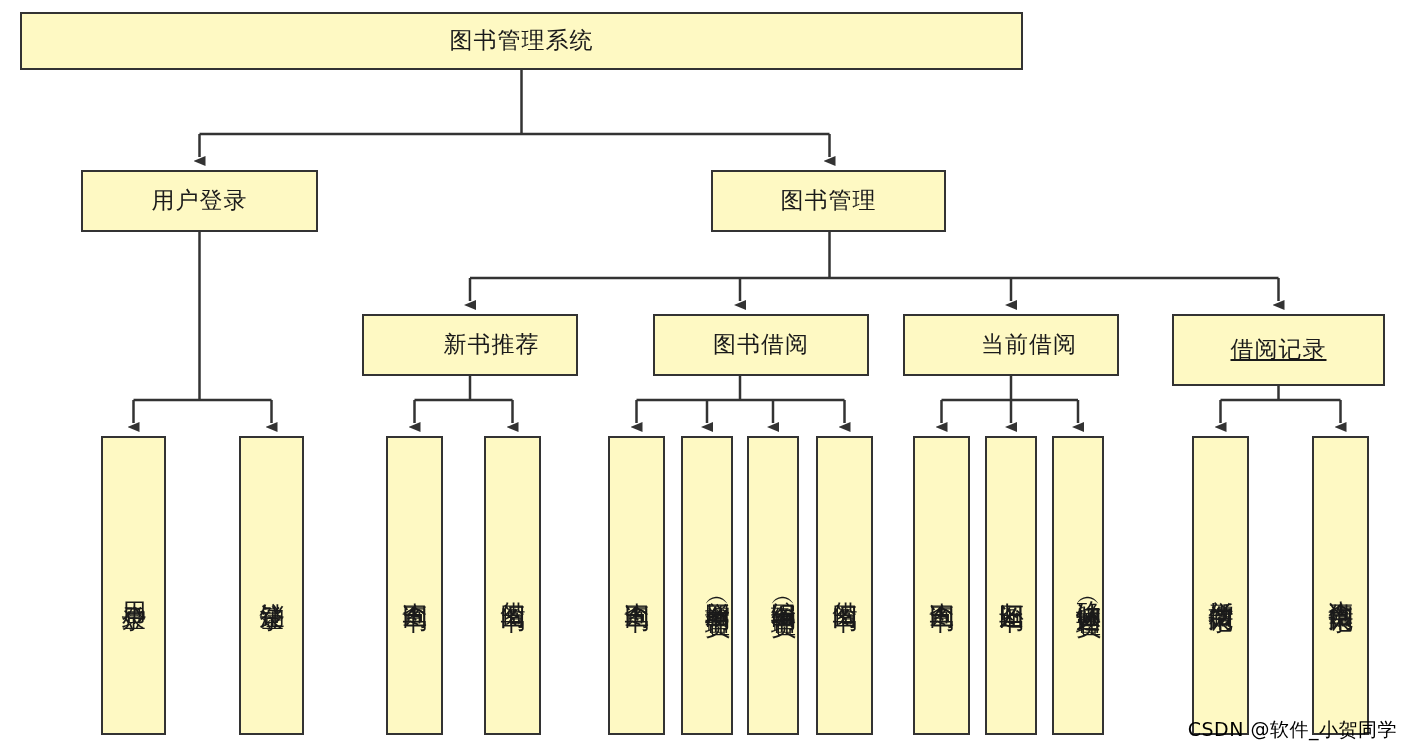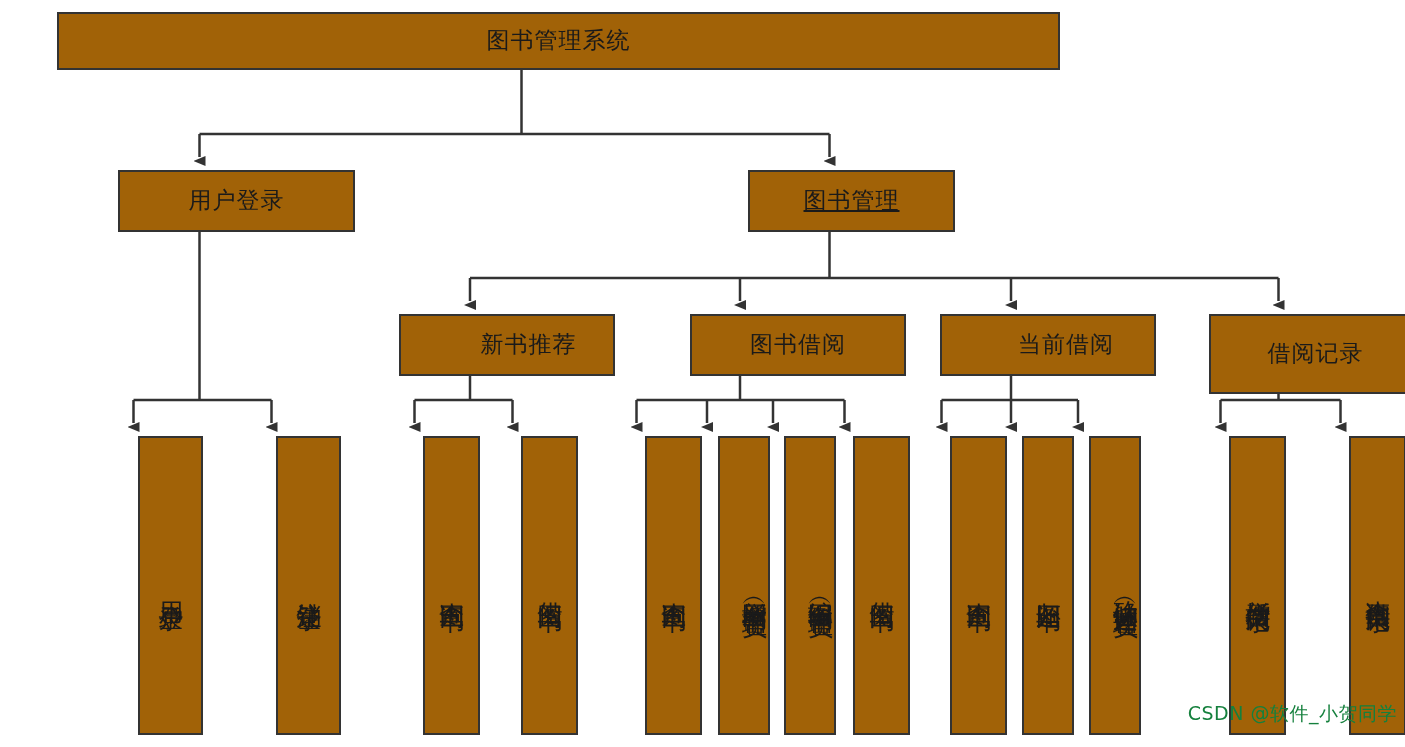--- a/index.html
+++ b/index.html
@@ -21,26 +21,25 @@
     position: absolute;
     left: 0;
     top: 0;
     width: 1405px;
     height: 747px;
   }
   .node {
     position: absolute;
     box-sizing: border-box;
     border: 2.5px solid #333333;
-    background: #a16207;
+    background: #fef9c3;
     display: flex;
     align-items: center;
     justify-content: center;
     color: #1a1a1a;
-    margin-left: 37px;
   }
   .node.horiz {
     font-size: 23px;
     letter-spacing: 1px;
   }
   .node.vert {
     writing-mode: vertical-rl;
     text-orientation: upright;
     font-size: 25px;
     letter-spacing: 2px;
@@ -55,23 +54,23 @@
     align-items: center;
     padding-top: 0;
   }
   .lbl {
     display: block;
     line-height: 1.12;
   }
   #watermark {
     position: absolute;
     right: 8px;
-    bottom: 20px;
+    bottom: 4px;
     font-size: 19px;
-    color: #15803d;
+    color: #000000;
     letter-spacing: 0.5px;
     white-space: nowrap;
   }
 </style>
 </head>
 <body>
 
 <div id="canvas">
 
   <svg id="wires" viewBox="0 0 1405 747">
@@ -117,33 +116,33 @@
       </g>
   </svg>
 
   <div id="nodes-layer">
       <div class="node horiz" style="left: 20px; top: 12px; width: 1003px; height: 58px;">
         <span class="lbl">图书管理系统</span>
       </div>
       <div class="node horiz" style="left: 81px; top: 170px; width: 237px; height: 62px;">
         <span class="lbl">用户登录</span>
       </div>
-      <div class="node horiz" style="left: 711px; top: 170px; width: 207px; height: 62px; text-decoration: underline;">
+      <div class="node horiz" style="left: 711px; top: 170px; width: 235px; height: 62px;">
         <span class="lbl">图书管理</span>
       </div>
       <div class="node horiz" style="left: 362px; top: 314px; width: 216px; height: 62px; padding-left: 43px;">
         <span class="lbl">新书推荐</span>
       </div>
       <div class="node horiz" style="left: 653px; top: 314px; width: 216px; height: 62px;">
         <span class="lbl">图书借阅</span>
       </div>
       <div class="node horiz" style="left: 903px; top: 314px; width: 216px; height: 62px; padding-left: 36px;">
         <span class="lbl">当前借阅</span>
       </div>
-      <div class="node horiz" style="left: 1172px; top: 314px; width: 213px; height: 80px;">
+      <div class="node horiz" style="left: 1172px; top: 314px; width: 213px; height: 72px; text-decoration: underline;">
         <span class="lbl">借阅记录</span>
       </div>
       <div class="node vert centered" style="left: 101px; top: 436px; width: 65px; height: 299px;">
         <span class="lbl">用户登录</span>
       </div>
       <div class="node vert centered" style="left: 239px; top: 436px; width: 65px; height: 299px;">
         <span class="lbl">注销登录</span>
       </div>
       <div class="node vert centered" style="left: 386px; top: 436px; width: 57px; height: 299px;">
         <span class="lbl">查询图书</span>

